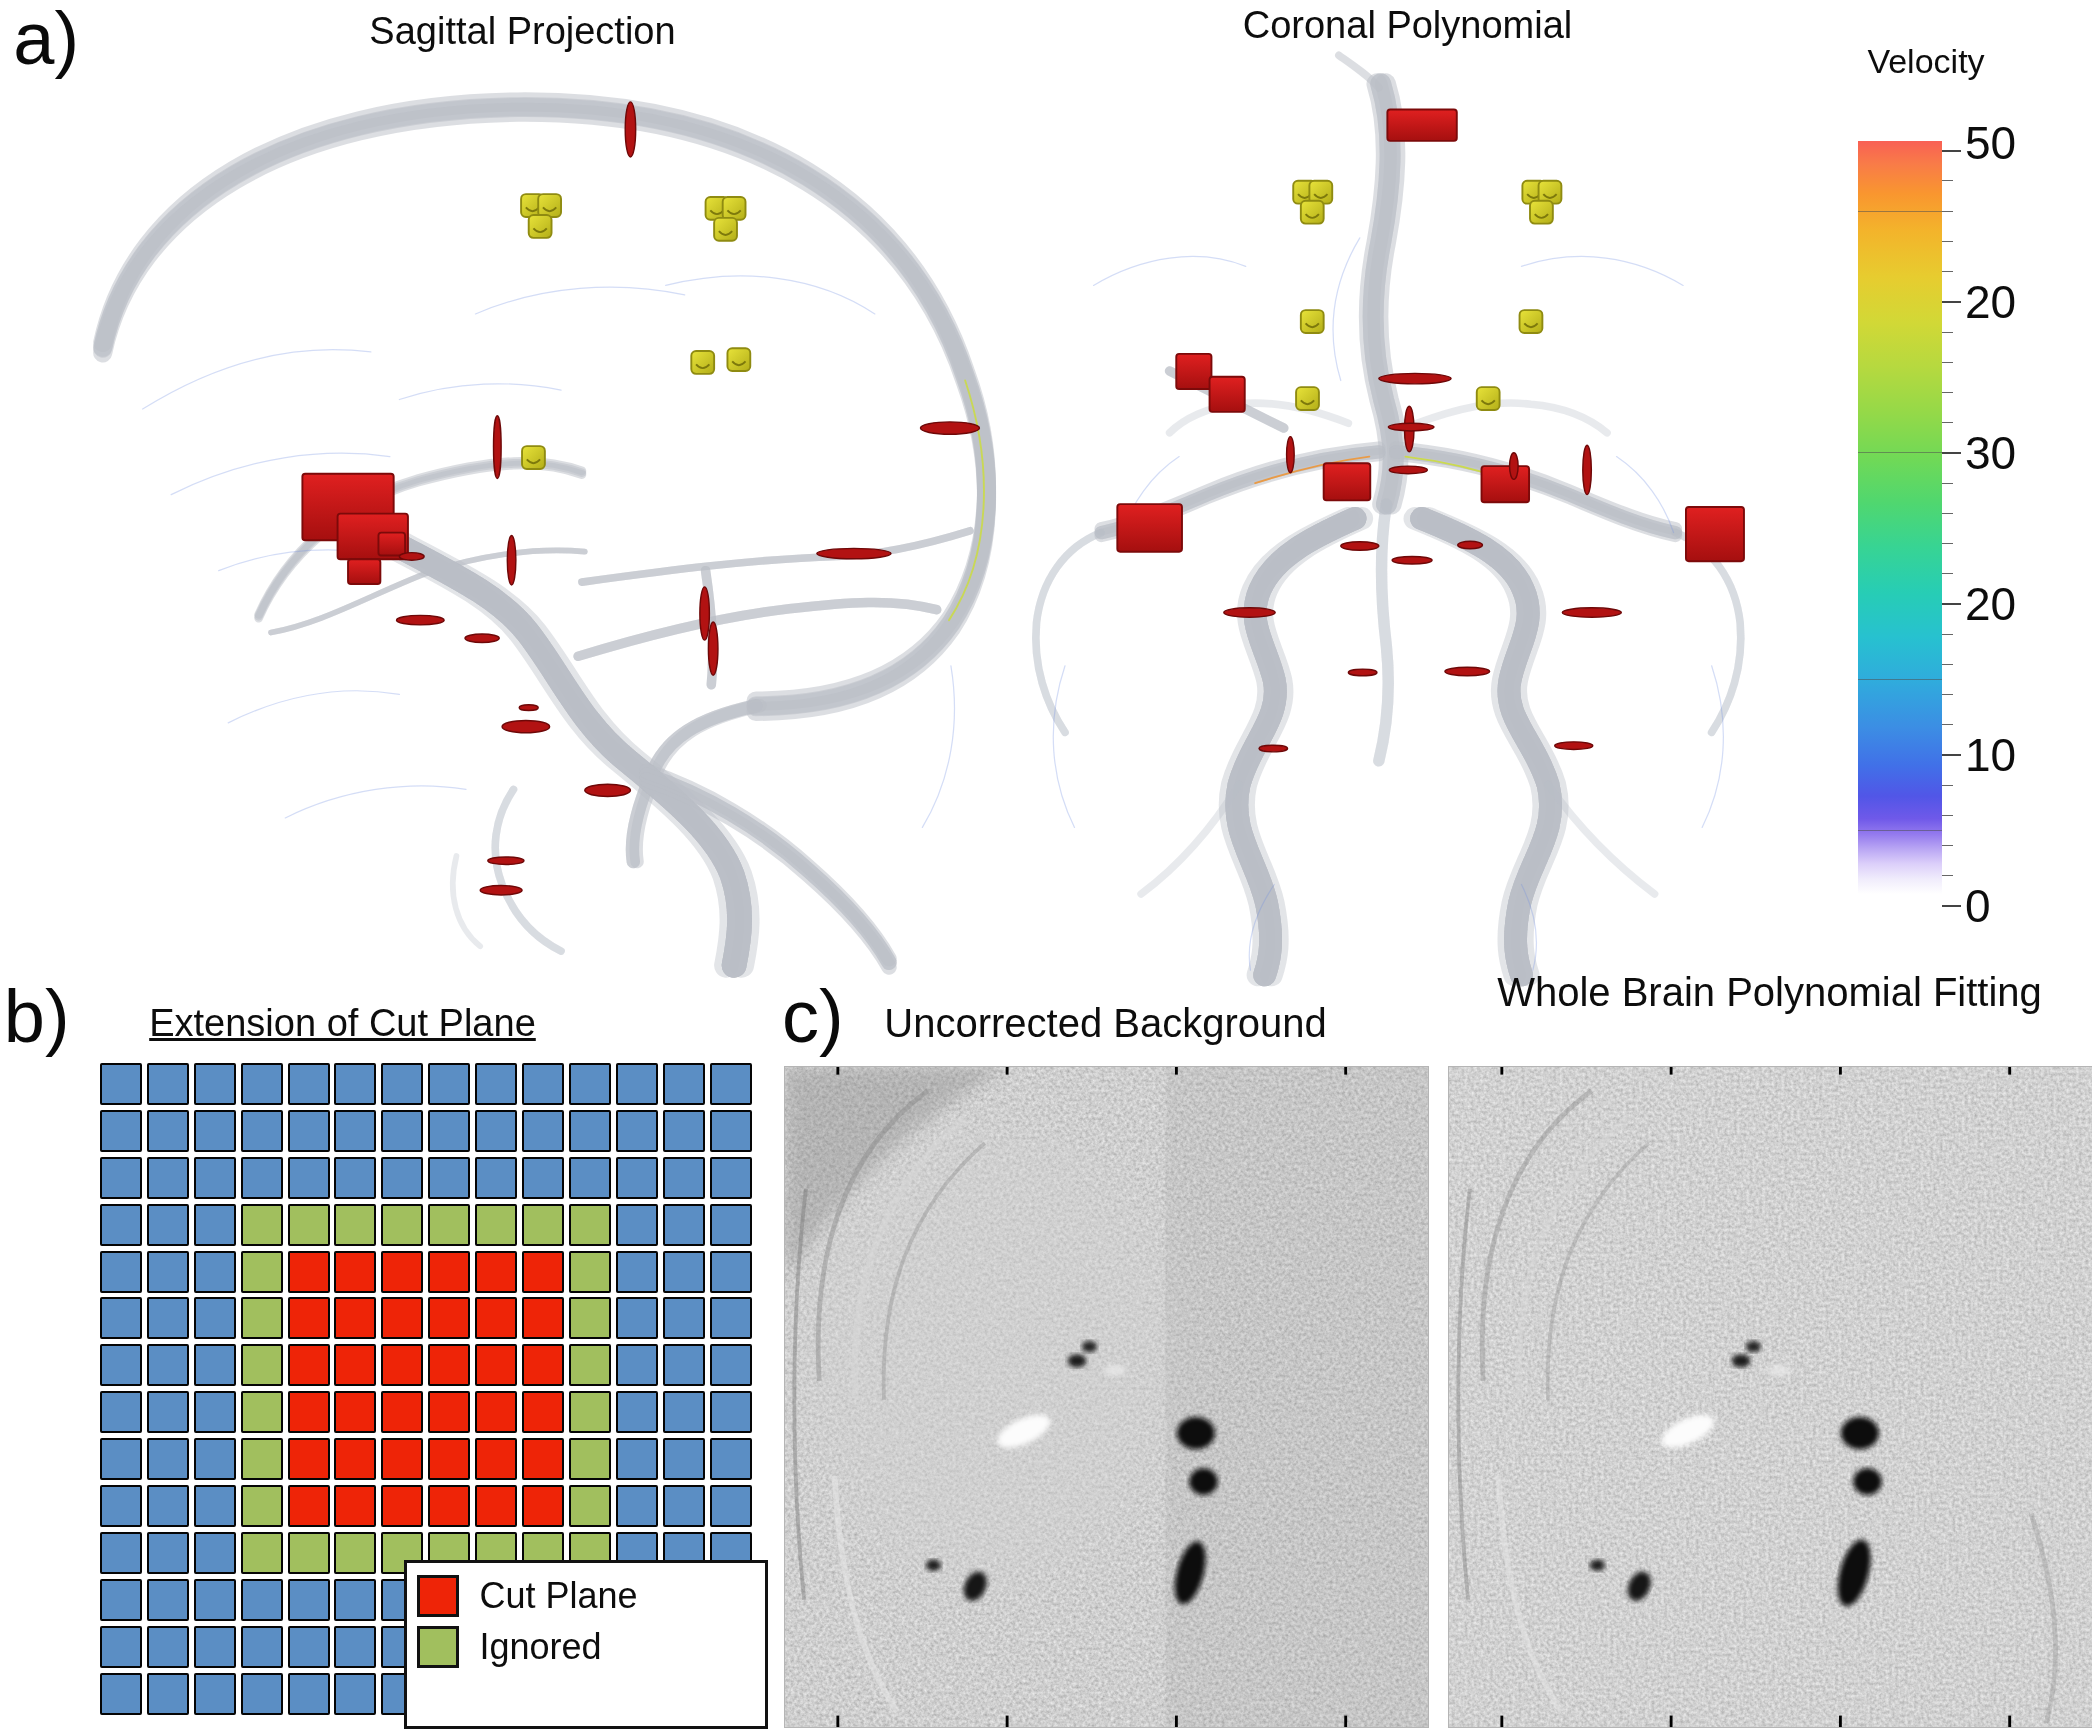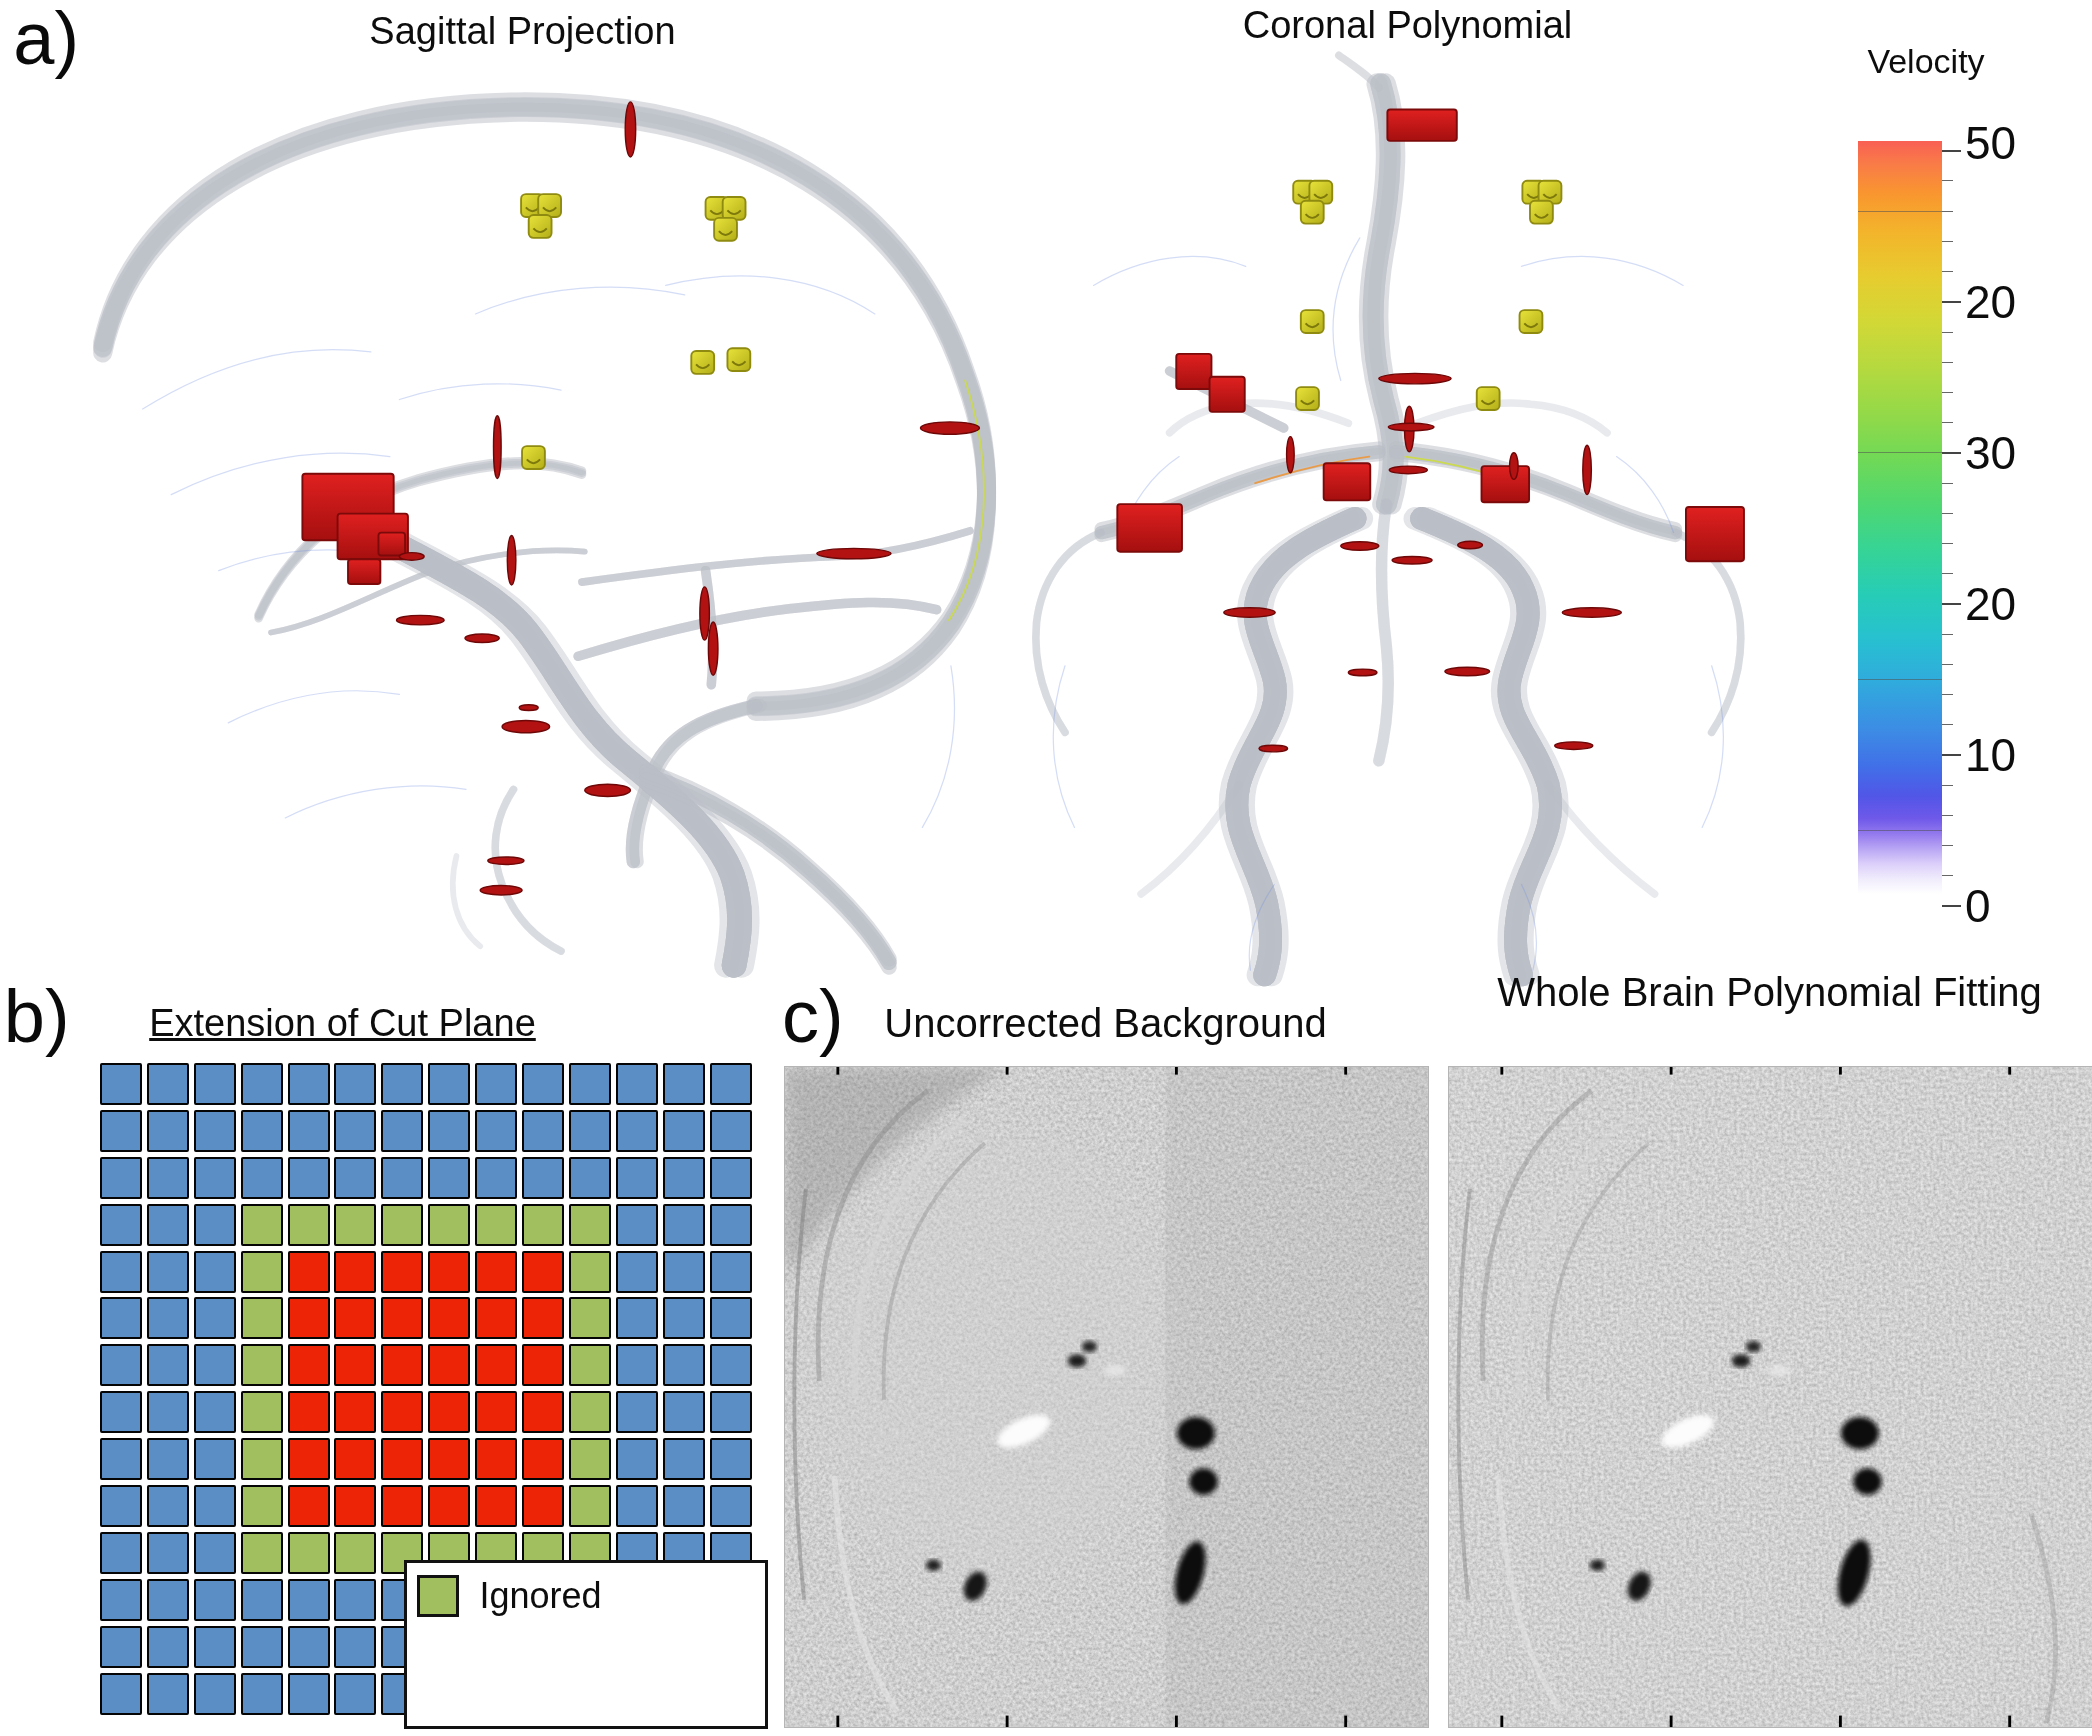--- a/index.html
+++ b/index.html
@@ -493,20 +493,24 @@
     <div class="cell" style="left: 375px; top: 610px; background: rgb(91, 142, 196);"></div>
     <div class="cell" style="left: 422px; top: 610px; background: rgb(91, 142, 196);"></div>
     <div class="cell" style="left: 469px; top: 610px; background: rgb(91, 142, 196);"></div>
     <div class="cell" style="left: 516px; top: 610px; background: rgb(91, 142, 196);"></div>
     <div class="cell" style="left: 563px; top: 610px; background: rgb(91, 142, 196);"></div>
     <div class="cell" style="left: 610px; top: 610px; background: rgb(91, 142, 196);"></div>
   </div>
 
 <div id="b-legend">
   <div class="lg-row">
+    <div class="lg-swatch" style="background: rgb(238, 36, 7);"></div>
+    <div class="lg-label">Cut Plane</div>
+  </div>
+  <div class="lg-row">
     <div class="lg-swatch" style="background: rgb(161, 191, 94);"></div>
     <div class="lg-label">Ignored</div>
   </div>
 </div>
 
 <div class="panel-label" style="left:782px;top:980px;">c)</div>
 <div class="c-title" style="left:820px;top:1001px;width:571px;">Uncorrected Background</div>
 <div class="c-title" style="left:1484px;top:970px;width:571px;">
   <span style="display:block;">Whole Brain Polynomial Fitting</span>
 </div>

